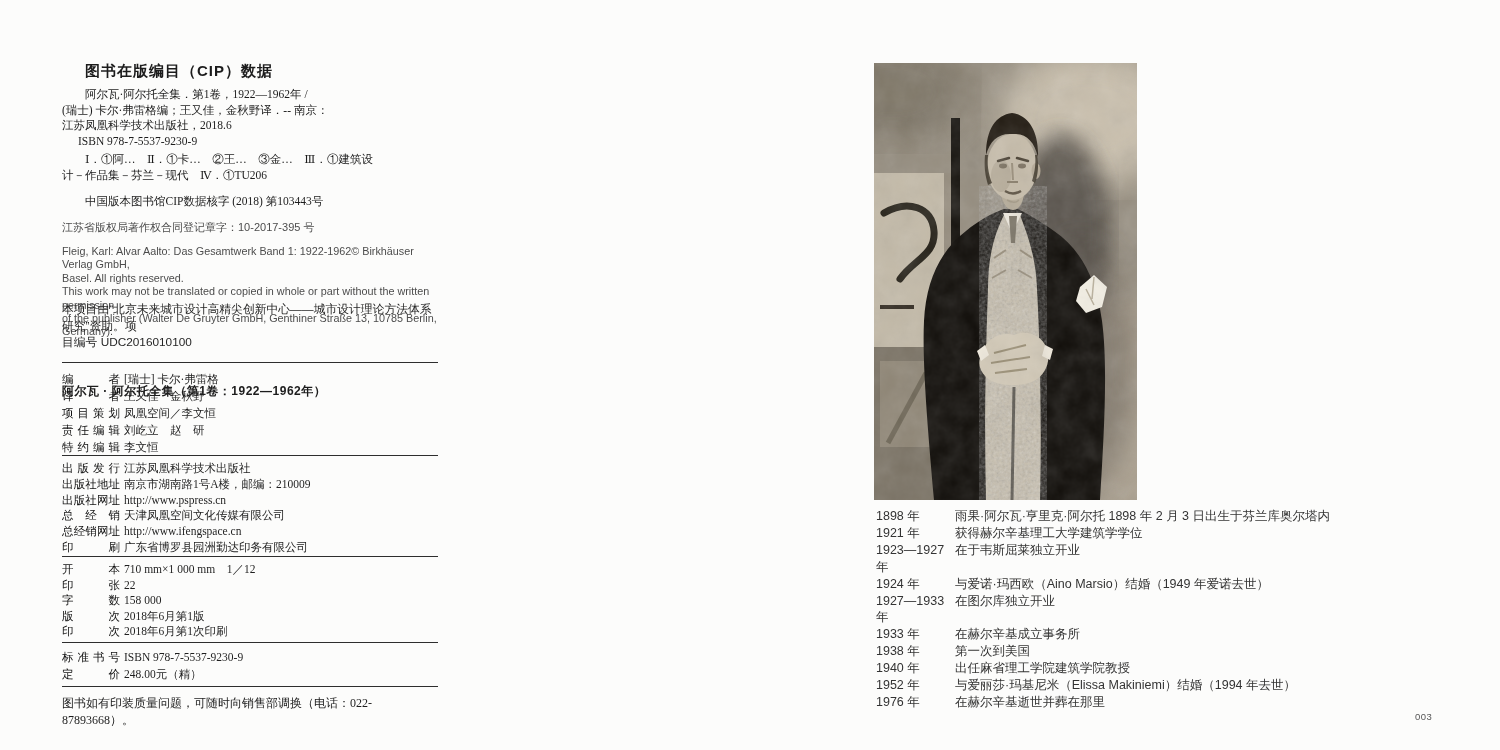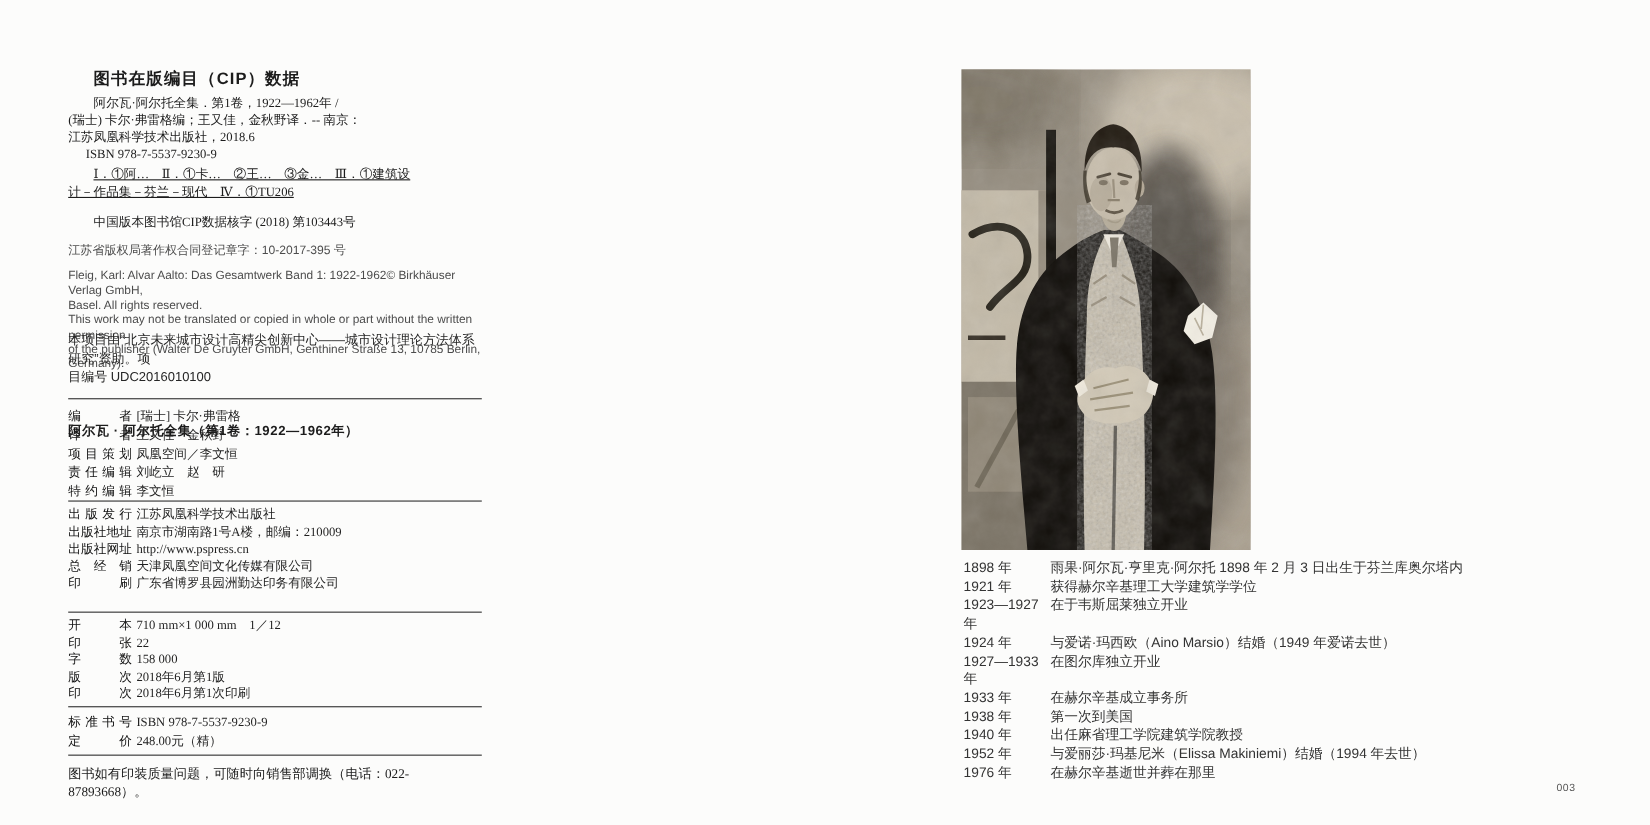--- a/index.html
+++ b/index.html
@@ -10,21 +10,21 @@
   
   #left-page { position:absolute; left:62px; top:0; width:378px; height:628px; }
   .lp-abs { position:absolute; left:0; }
   .serif { font-family:"Liberation Serif","DejaVu Serif",serif; }
 
   .cip-heading { top:62px; left:23px; font-size:15px; font-weight:bold; letter-spacing:1px; }
   .cip-record { top:87px; font-size:11.5px; line-height:15.5px; }
   .cip-record .ln { display:block; }
   .ind23 { padding-left:23px; }
   .ind16 { padding-left:16px; }
-  .class-block { top:151px; font-size:11.5px; line-height:16px;text-decoration:underline; }
+  .class-block { top:151px; font-size:11.5px; line-height:16px; }
   .cip-check { top:194px; font-size:11.5px; }
   .reg-line { top:220px; font-size:11px; color:#4c4c4c; }
   .english-block { top:245px; font-size:10.8px; line-height:13.4px; color:#4c4c4c; }
   .funding-block { top:301px; font-size:11.8px; line-height:16.5px; color:#262626; }
   .book-title { top:339px; font-size:12px; font-weight:bold; letter-spacing:0.5px;margin-top:44px; }
 
   .rule { position:absolute; left:0; width:376px; border-top:1px solid #2e2e2e; height:0; }
   .rule-1 { top:362px; } .rule-2 { top:455px; } .rule-3 { top:556px; }
   .rule-4 { top:642px; } .rule-5 { top:686px; }
 
@@ -128,20 +128,24 @@
         <span class="lbl">出版社地址</span>
         <span class="val">南京市湖南路1号A楼，邮编：210009</span>
       </div>
       <div class="row">
         <span class="lbl">出版社网址</span>
         <span class="val">http://www.pspress.cn</span>
       </div>
       <div class="row">
         <span class="lbl">总经销</span>
         <span class="val">天津凤凰空间文化传媒有限公司</span>
+      </div>
+      <div class="row">
+        <span class="lbl">总经销网址</span>
+        <span class="val">http://www.ifengspace.cn</span>
       </div>
       <div class="row">
         <span class="lbl">印刷</span>
         <span class="val">广东省博罗县园洲勤达印务有限公司</span>
       </div>
     </div>
 
     <div class="rule rule-3"></div>
 
     <div class="row-block print-block">

